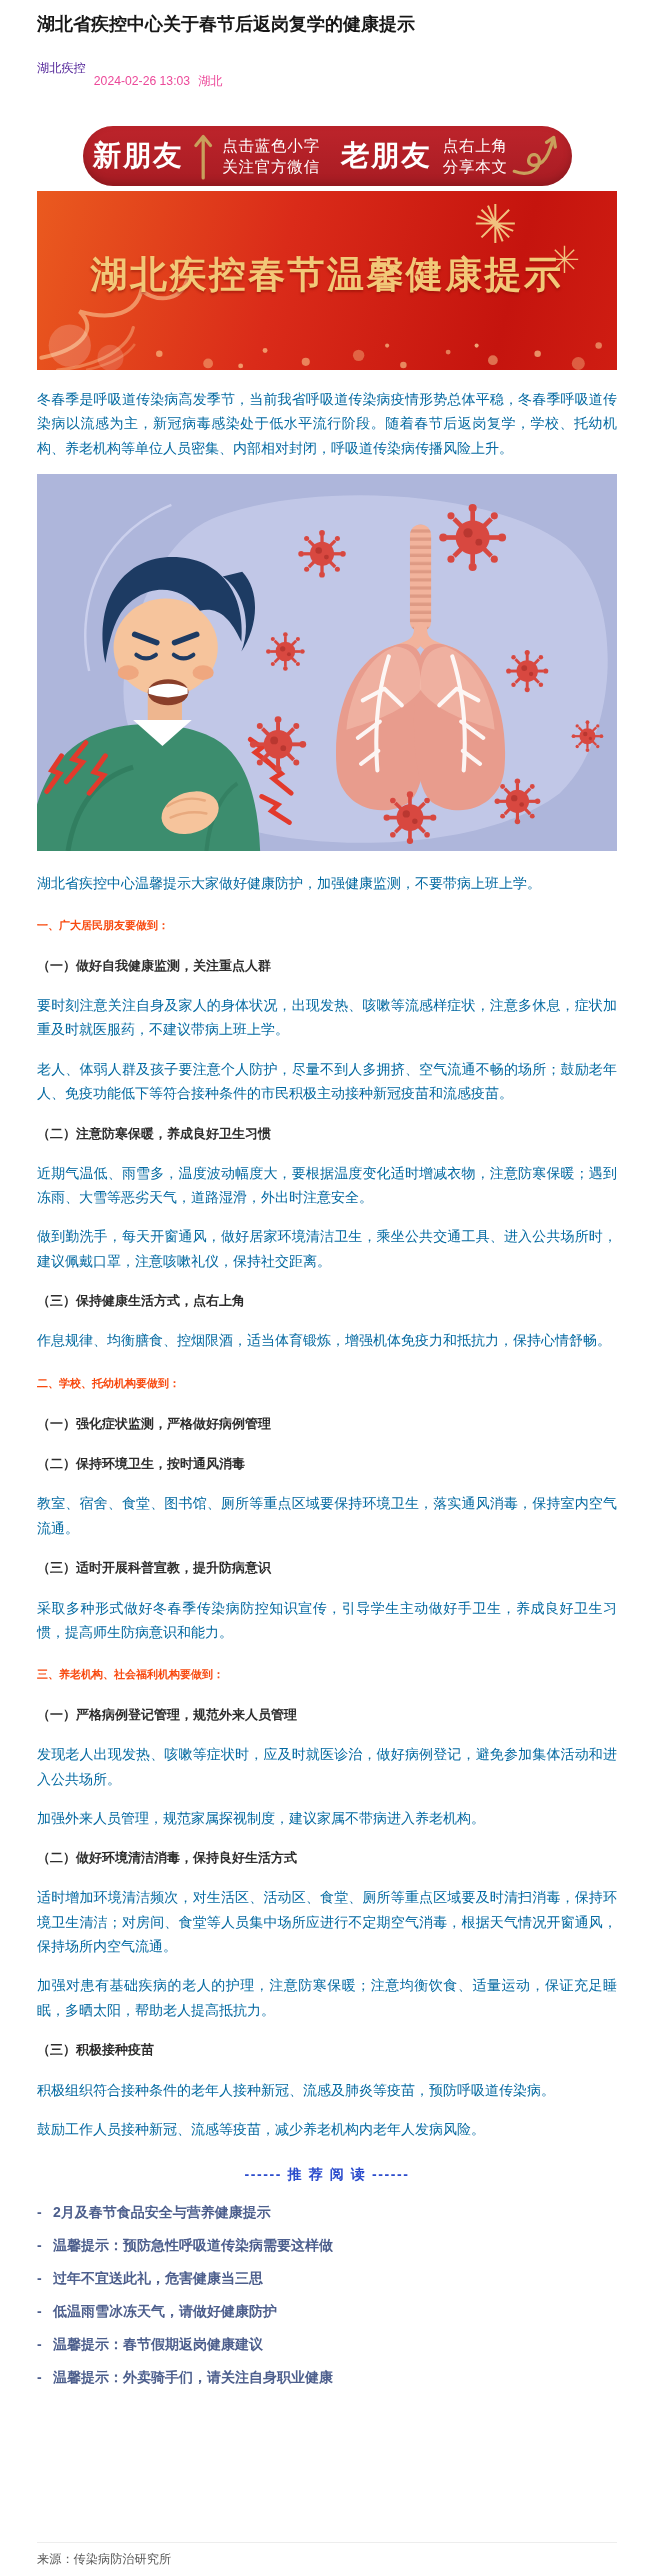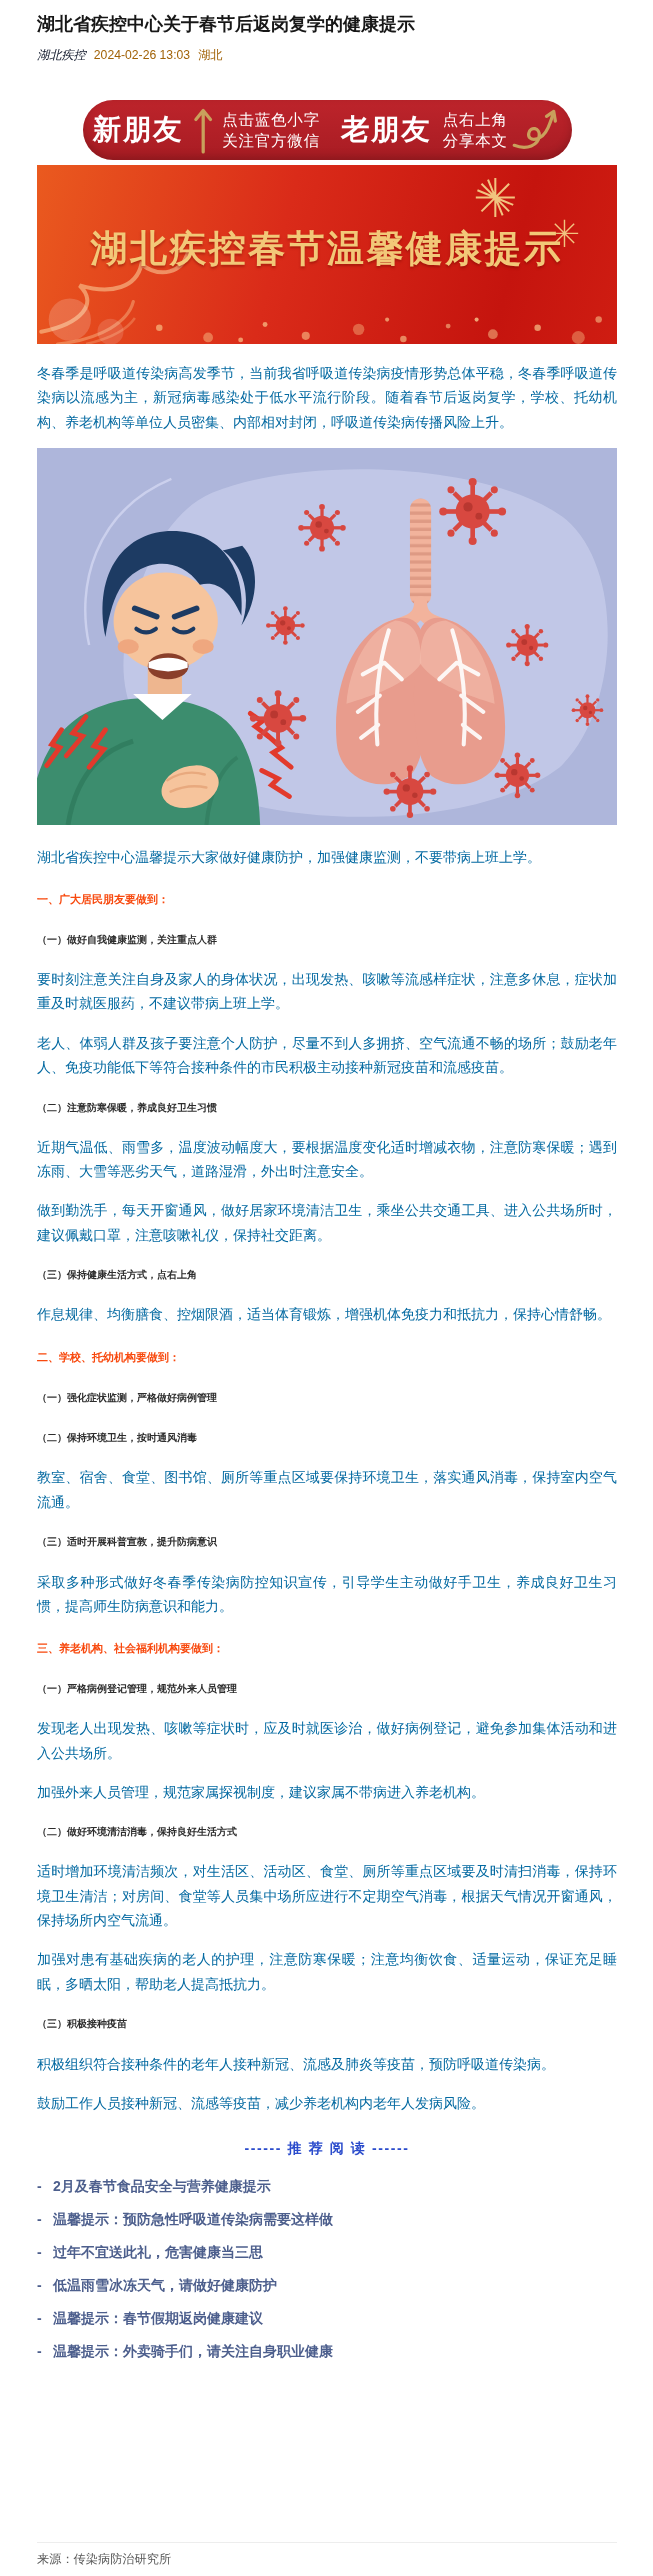--- a/index.html
+++ b/index.html
@@ -6,22 +6,22 @@
   body{
     width:654px;height:2576px;overflow:hidden;position:relative;
     font-family:"Liberation Sans","DejaVu Sans",sans-serif;
     -webkit-font-smoothing:antialiased;
   }
   .article{padding:11.4px 37px 0 37px;}
   .title{
     font-size:18px;line-height:26px;font-weight:700;color:#171717;margin:0;
   }
   .meta{margin-top:9.8px;font-size:12.2px;line-height:17px;display:flex;gap:8.1px;align-items:center;}
-  .meta .account{color:#0f172a;cursor:pointer;font-style:italic;}
-  .meta .time,.meta .loc{color:#a16207;}
+  .meta .account{color:#4c1d95;cursor:pointer;}
+  .meta .time,.meta .loc{color:#ec4899;margin-top:26px;}
 
   
   .pill{
     margin:36px auto 0 auto;width:489px;height:60px;border-radius:42px;
     background:linear-gradient(180deg,#bd242b 0%,#a81c23 100%);
     display:flex;align-items:center;justify-content:center;color:#fff;
     box-shadow:inset 0 -3.3px 8.1px rgba(0,0,0,.18);
   }
   .pill .big{font-size:28.5px;font-weight:800;letter-spacing:1.6px;}
   .pill .mini{font-size:15.5px;line-height:21px;font-weight:500;letter-spacing:0.8px;}
@@ -46,21 +46,21 @@
   
   .para{
     font-size:14px;line-height:24.4px;color:#0369a1;margin:14.7px 0 0 0;
     text-align:justify;
   }
   .reminder{margin-top:19.5px;}
   .sec{
     font-size:11px;line-height:24.4px;font-weight:800;color:#f8490e;margin:18px 0 0 0;
   }
   .sub{
-    font-size:10px;line-height:24.4px;font-weight:800;color:#2d2d2d;margin:16.3px 0 0 0;
+    font-size:13px;line-height:24.4px;font-weight:800;color:#2d2d2d;margin:16.3px 0 0 0;
   }
 
   
   .rec-header{
     margin-top:21px;text-align:center;font-size:14px;line-height:24.4px;
     font-weight:700;color:#2b4ccc;letter-spacing:1.6px;
   }
   .rec-list{margin-top:9.8px;}
   .rec-link{
     display:flex;gap:11.4px;font-size:14px;line-height:33px;color:#4d5f8d;

